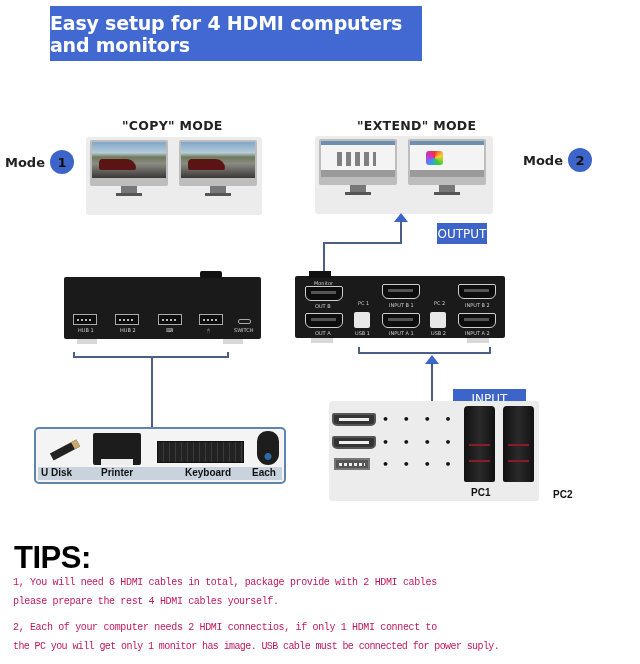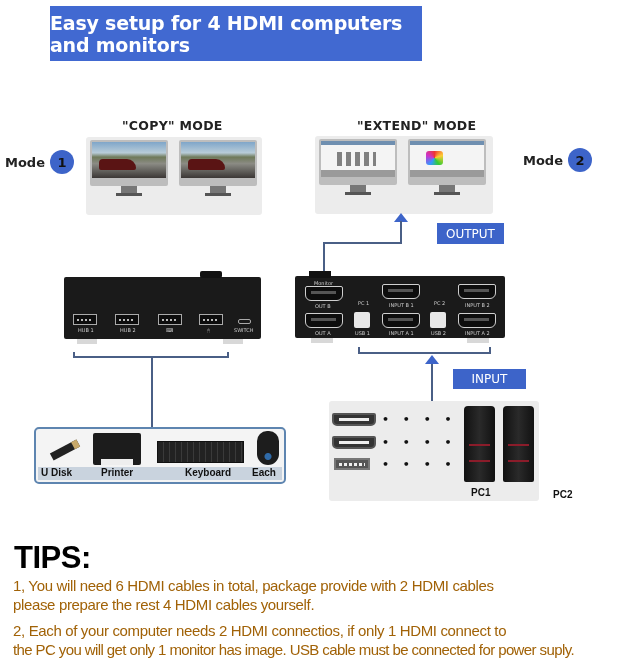--- a/index.html
+++ b/index.html
@@ -53,21 +53,21 @@
   .in-hdmi { position: absolute; width: 44px; height: 13px; background: #333; border-radius: 2px 2px 5px 5px; border: 2px solid #555; }
   .in-hdmi::after { content: ""; position: absolute; left: 5px; top: 3px; width: 30px; height: 3px; background: #eee; }
   .in-usb { position: absolute; width: 36px; height: 12px; background: #555; border: 2px solid #777; }
   .in-usb::after { content: ""; position: absolute; left: 3px; top: 3px; width: 26px; height: 3px; background: repeating-linear-gradient(90deg, #eee 0 3px, transparent 3px 5px); }
   .dots { position: absolute; font-size: 11px; letter-spacing: 5px; color: #111; font-weight: bold; }
   .pc-tower { position: absolute; width: 31px; height: 76px; background: linear-gradient(90deg, #111, #2a2a2a 50%, #111); border-radius: 4px 4px 2px 2px; }
   .pc-tower::after { content: ""; position: absolute; left: 5px; top: 38px; width: 21px; height: 14px; border-top: 2px solid #8a1c2a; border-bottom: 2px solid #8a1c2a; }
   .pc-label { position: absolute; font-size: 10px; font-weight: bold; font-family: "Liberation Sans", sans-serif; }
 
   .tips-title { left: 14px; top: 540px; font-family: "Liberation Sans", sans-serif; font-weight: bold; font-size: 31px; color: #000; letter-spacing: -0.5px; }
-  .tip-line { font-family: Liberation Sans, sans-serif; font-size: 15px; color: #a16207; white-space: nowrap; letter-spacing: -0.35px; }
+  .tip-line { font-family: Liberation Mono, monospace; font-size: 10px; color: #be185d; white-space: nowrap; letter-spacing: -0.35px; }
 </style>
 </head>
 <body>
 
 <div class="abs banner">Easy setup for 4 HDMI computers and monitors</div>
 
 <div class="abs mode-label" style="left:5px; top:150px;">
   <span>Mode</span>
   <span class="mode-badge">1</span>
 </div>
@@ -108,21 +108,21 @@
 </div>
 <div class="abs mode-label" style="left:523px; top:148px;">
   <span>Mode</span>
   <span class="mode-badge">2</span>
 </div>
 
 <div class="arrow-up" style="left:394px; top:213px;"></div>
 <div class="line" style="left:400px; top:221px; width:2px; height:22px;"></div>
 <div class="line" style="left:323px; top:242px; width:79px; height:2px;"></div>
 <div class="line" style="left:323px; top:242px; width:2px; height:30px;"></div>
-<div class="abs tag" style="left:437px; top:223px; width:67px; height:21px;">OUTPUT</div>
+<div class="abs tag" style="left:437px; top:223px; width:50px; height:21px;">OUTPUT</div>
 
 <div class="abs device" style="left:64px; top:277px; width:197px; height:62px;">
   <div class="abs" style="left:136px; top:-6px; width:22px; height:7px; background:#111; border-radius:2px;"></div>
   <div class="usb-port" style="left:9px; top:37px;"></div>
   <div class="port-label" style="left:14px; top:50px;">HUB 1</div>
   <div class="usb-port" style="left:51px; top:37px;"></div>
   <div class="port-label" style="left:56px; top:50px;">HUB 2</div>
   <div class="usb-port" style="left:94px; top:37px;"></div>
   <div class="port-label" style="left:102px; top:50px;">⌨</div>
   <div class="usb-port" style="left:135px; top:37px;"></div>
@@ -163,21 +163,21 @@
   <div class="port-label" style="left:170px; top:54px;">INPUT A 2</div>
 </div>
 <div class="foot" style="left:311px; top:338px; width:22px;"></div>
 <div class="foot" style="left:467px; top:338px; width:22px;"></div>
 
 <div class="line" style="left:358px; top:347px; width:2px; height:6px;"></div>
 <div class="line" style="left:358px; top:352px; width:133px; height:2px;"></div>
 <div class="line" style="left:489px; top:347px; width:2px; height:6px;"></div>
 <div class="arrow-up" style="left:425px; top:355px;"></div>
 <div class="line" style="left:431px; top:364px; width:2px; height:38px;"></div>
-<div class="abs tag" style="left:453px; top:369px; width:73px; height:20px;">INPUT</div>
+<div class="abs tag" style="left:453px; top:389px; width:73px; height:20px;">INPUT</div>
 
 <div class="abs peripherals">
   <div class="abs" style="left:10px; top:7px; width:36px; height:24px;">
     <div style="position:absolute; left:4px; top:10px; width:30px; height:8px; background:#222; transform:rotate(-28deg); border-right:6px solid #c8a96a;"></div>
   </div>
   <div class="abs" style="left:57px; top:4px; width:48px; height:32px; background:#1c1c1c; border-radius:2px;">
     <div style="position:absolute; left:8px; top:26px; width:32px; height:6px; background:#eee;"></div>
   </div>
   <div class="abs" style="left:121px; top:12px; width:87px; height:22px; background:repeating-linear-gradient(90deg, #222 0 5px, #3a3a3a 5px 6px); border:1px solid #111;"></div>
   <div class="abs" style="left:221px; top:2px; width:22px; height:34px; background:radial-gradient(circle at 50% 75%, #2f6aa8 0 3px, #1d1d1d 4px); border-radius:10px 10px 11px 11px;"></div>

